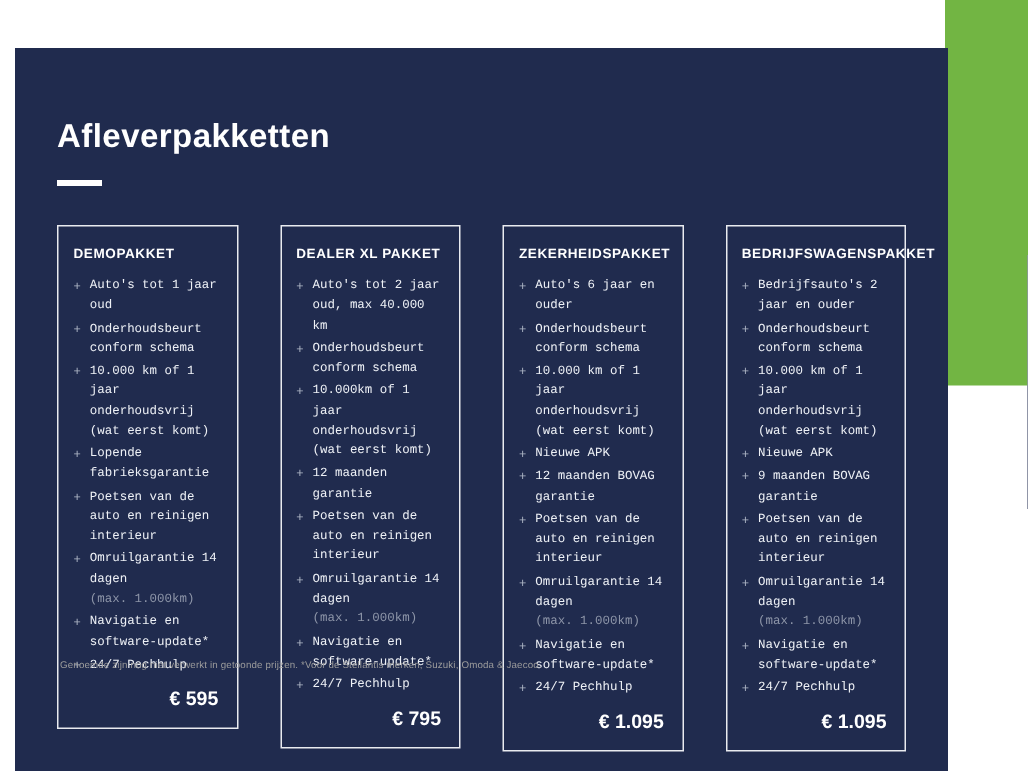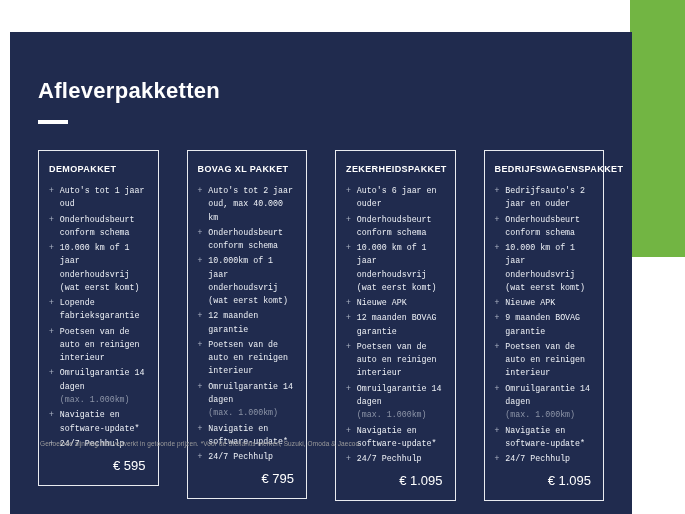--- a/index.html
+++ b/index.html
@@ -85,21 +85,21 @@
   }
   .txt { min-width: 0; font-family: Liberation Mono, monospace; }
   .note {
     display: block;
     color: var(--muted);
   }
   .price {
     margin-top: auto;
     color: #ffffff;
     font-size: 13px;
-    font-weight: 400;
+    font-weight: 700;
     text-align: right;
     padding: 6px 2px 2px 0;
   }
   .footnote {
     position: absolute;
     left: 40px; top: 440px;
     font-size: 6.5px;
     color: #9b9b9b;
     letter-spacing: 0.1px;
   }
@@ -146,21 +146,21 @@
           </li>
           <li class="item">
             <span class="plus">+</span>
             <span class="txt">24/7 Pechhulp</span>
           </li>
         </ul>
     <div class="price">€ 595</div>
   </div>
 
   <div class="card">
-    <div class="card-title">BOVAG XL PAKKET</div>
+    <div class="card-title">DEALER XL PAKKET</div>
     <ul class="items">
           <li class="item">
             <span class="plus">+</span>
             <span class="txt">Auto's tot 2 jaar oud, max 40.000 km</span>
           </li>
           <li class="item">
             <span class="plus">+</span>
             <span class="txt">Onderhoudsbeurt conform schema</span>
           </li>
           <li class="item">

